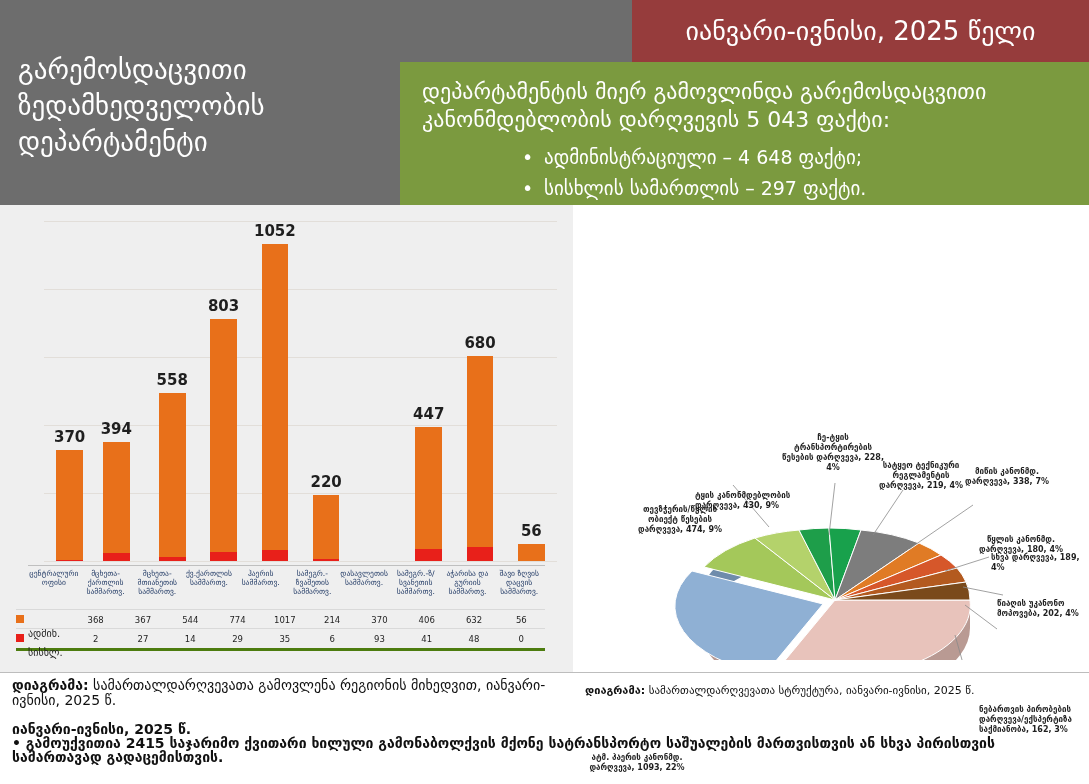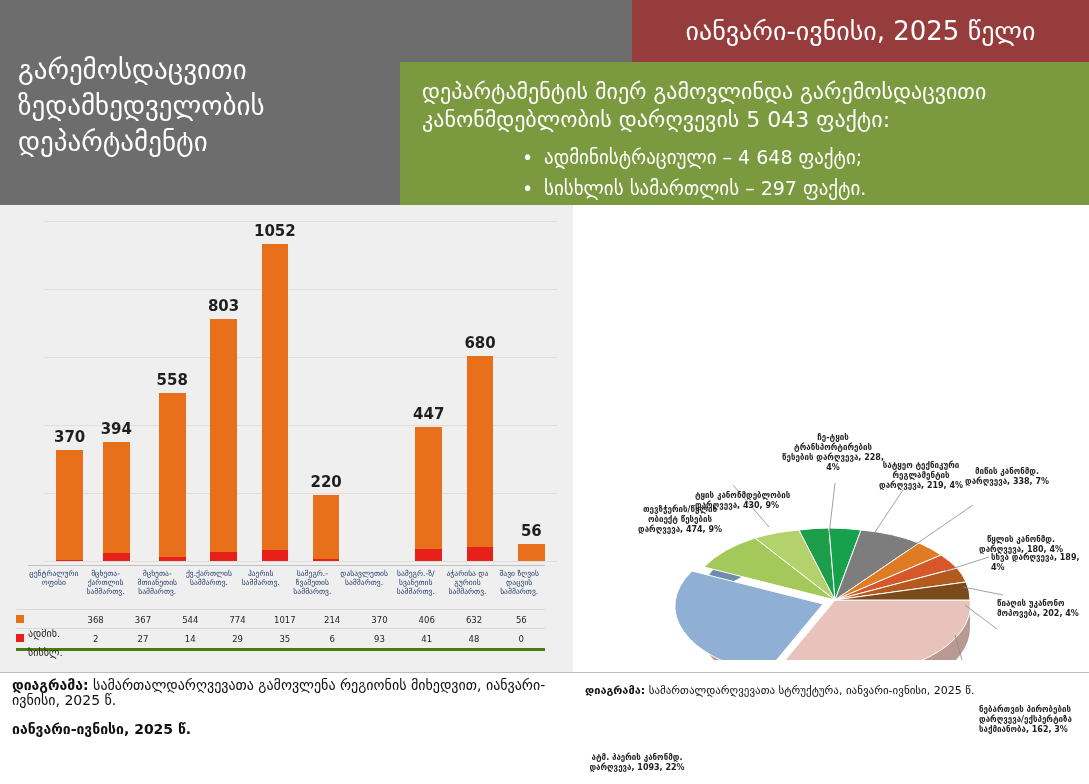--- a/index.html
+++ b/index.html
@@ -248,14 +248,15 @@
   <div class="hline"></div>
 
   <div class="cap-left">
     <span>დიაგრამა:</span><span class="light"> სამართალდარღვევათა გამოვლენა რეგიონის მიხედვით, იანვარი-ივნისი, 2025 წ.</span>
   </div>
   <div class="cap-right">
     <span>დიაგრამა:</span><span class="light"> სამართალდარღვევათა სტრუქტურა,  იანვარი-ივნისი, 2025 წ.</span>
   </div>
   <div class="foot">
     <div>იანვარი-ივნისი, 2025 წ.</div>
+    <div>• გამოუქვითია 2415 საჯარიმო ქვითარი ხილული გამონაბოლქვის მქონე სატრანსპორტო საშუალების მართვისთვის ან სხვა პირისთვის სამართავად გადაცემისთვის.</div>
   </div>
 </div>
 
 </body></html>

